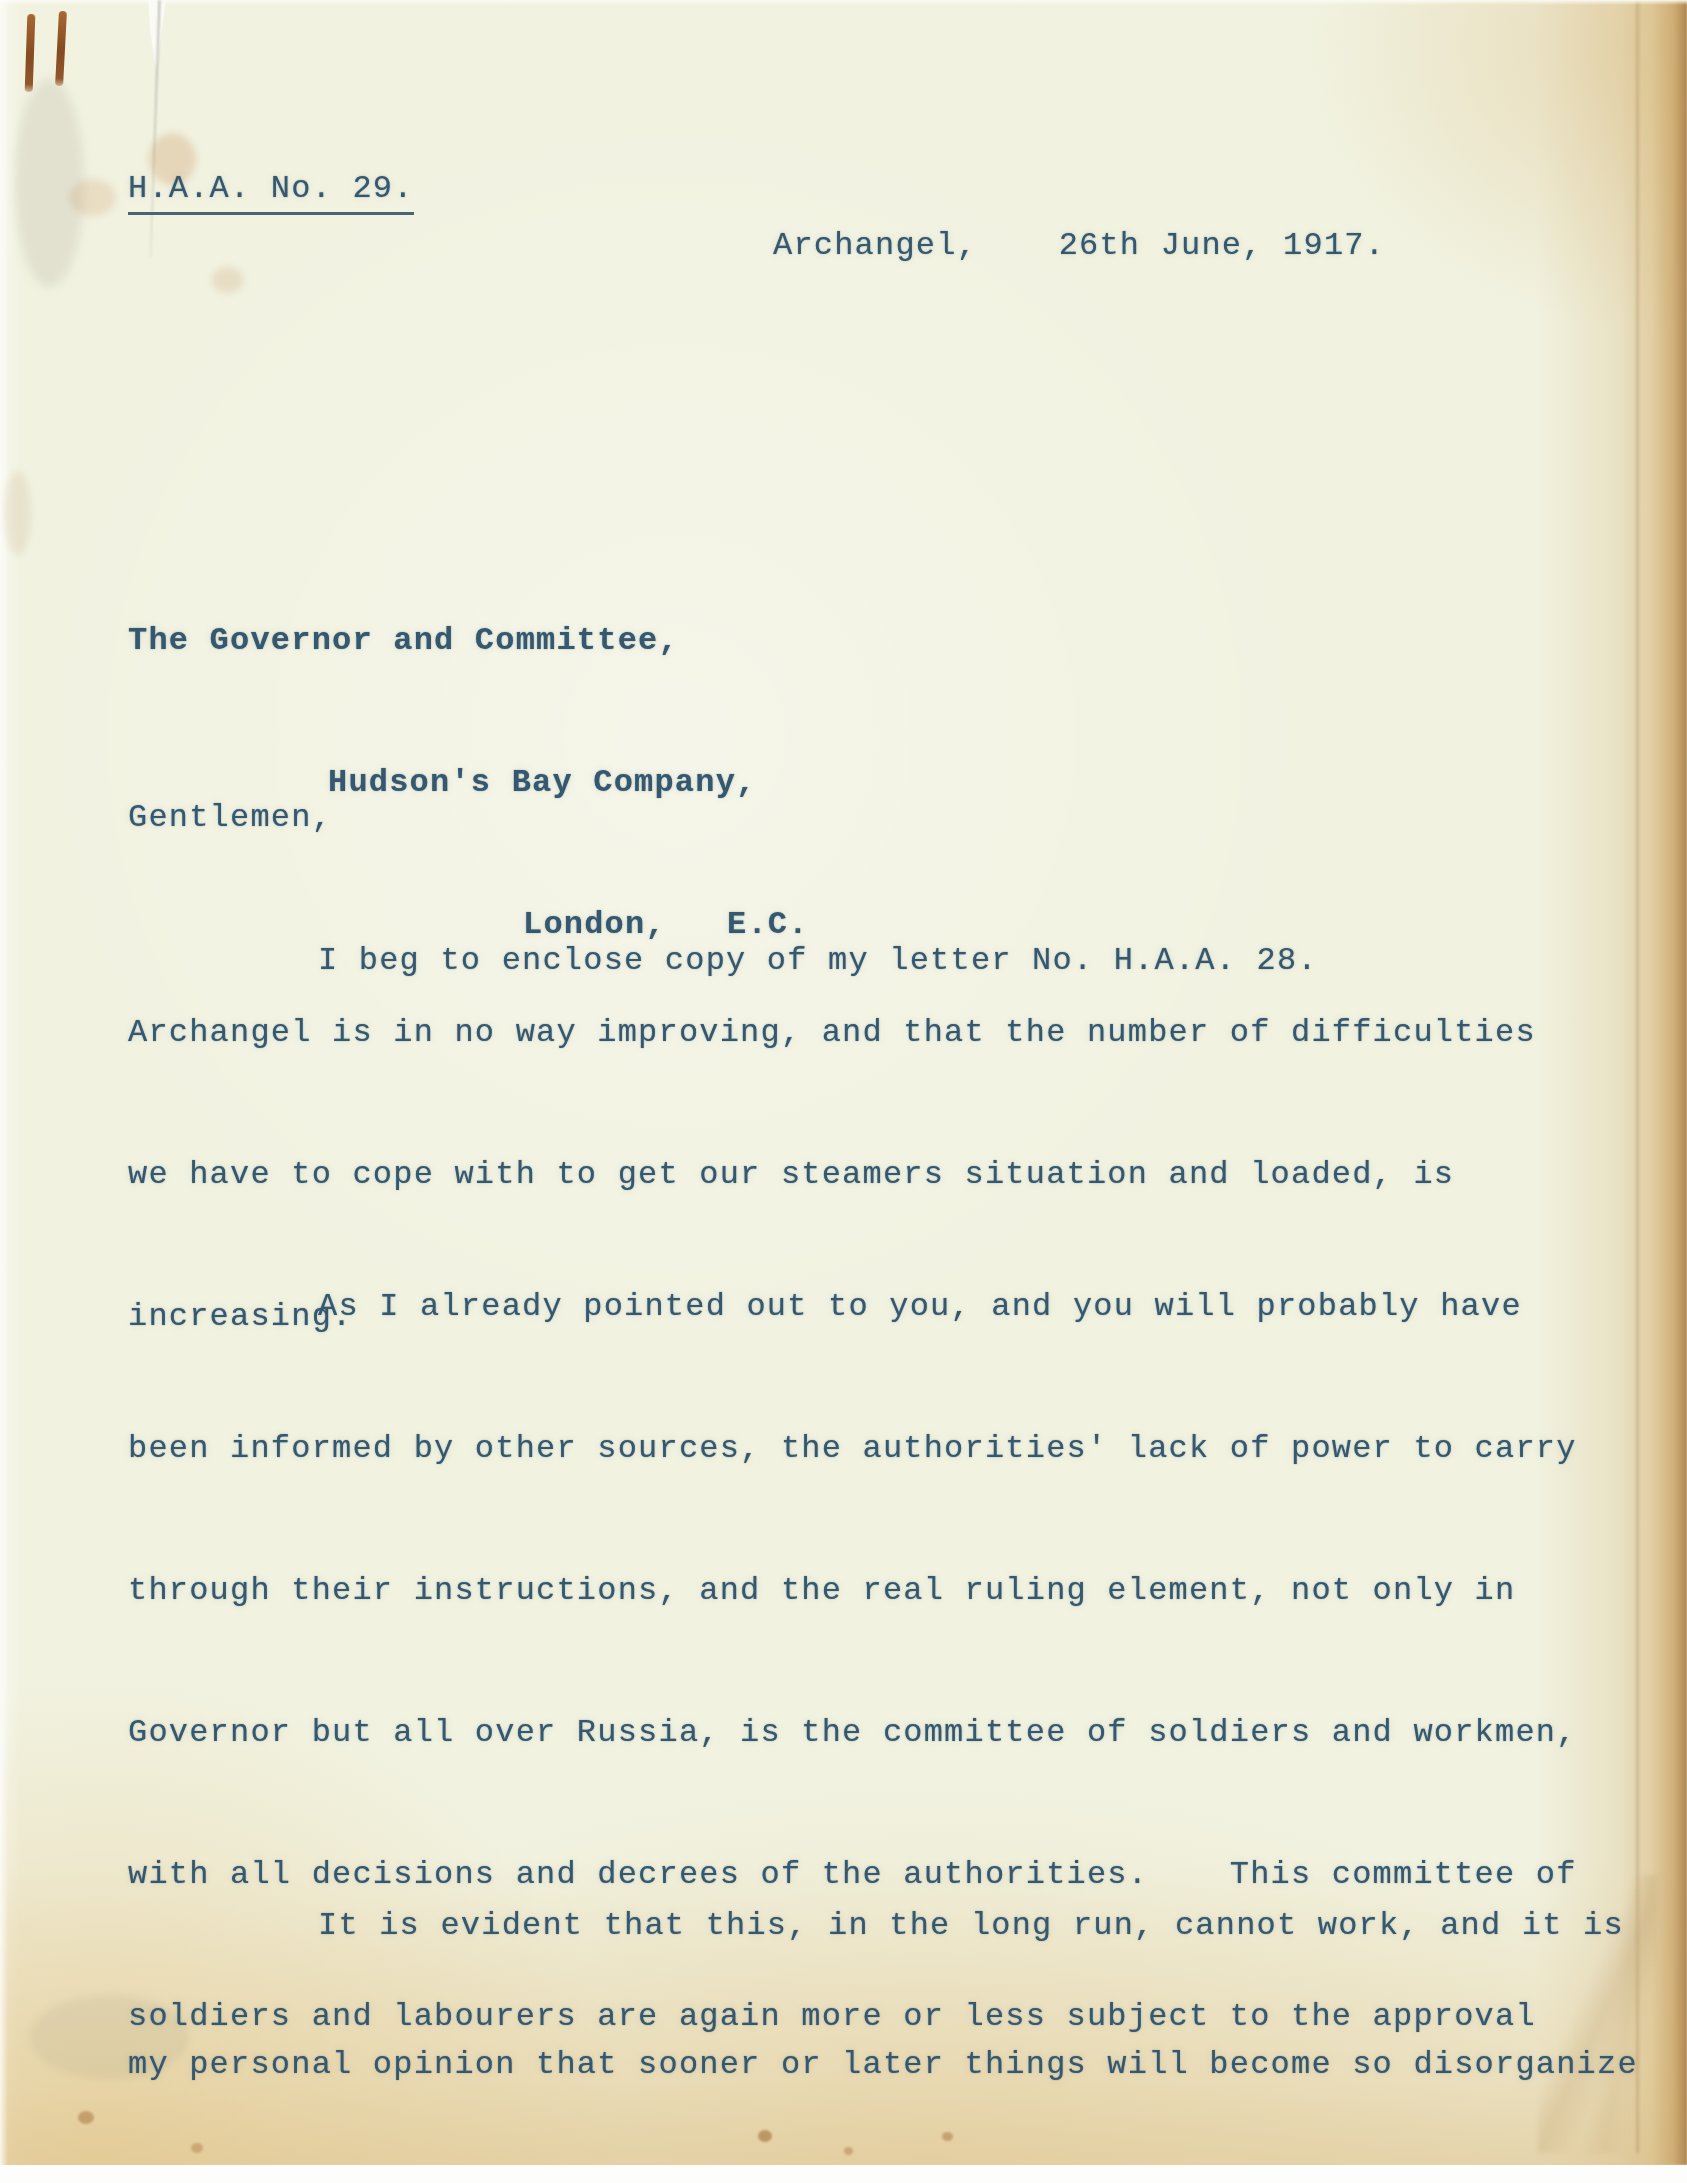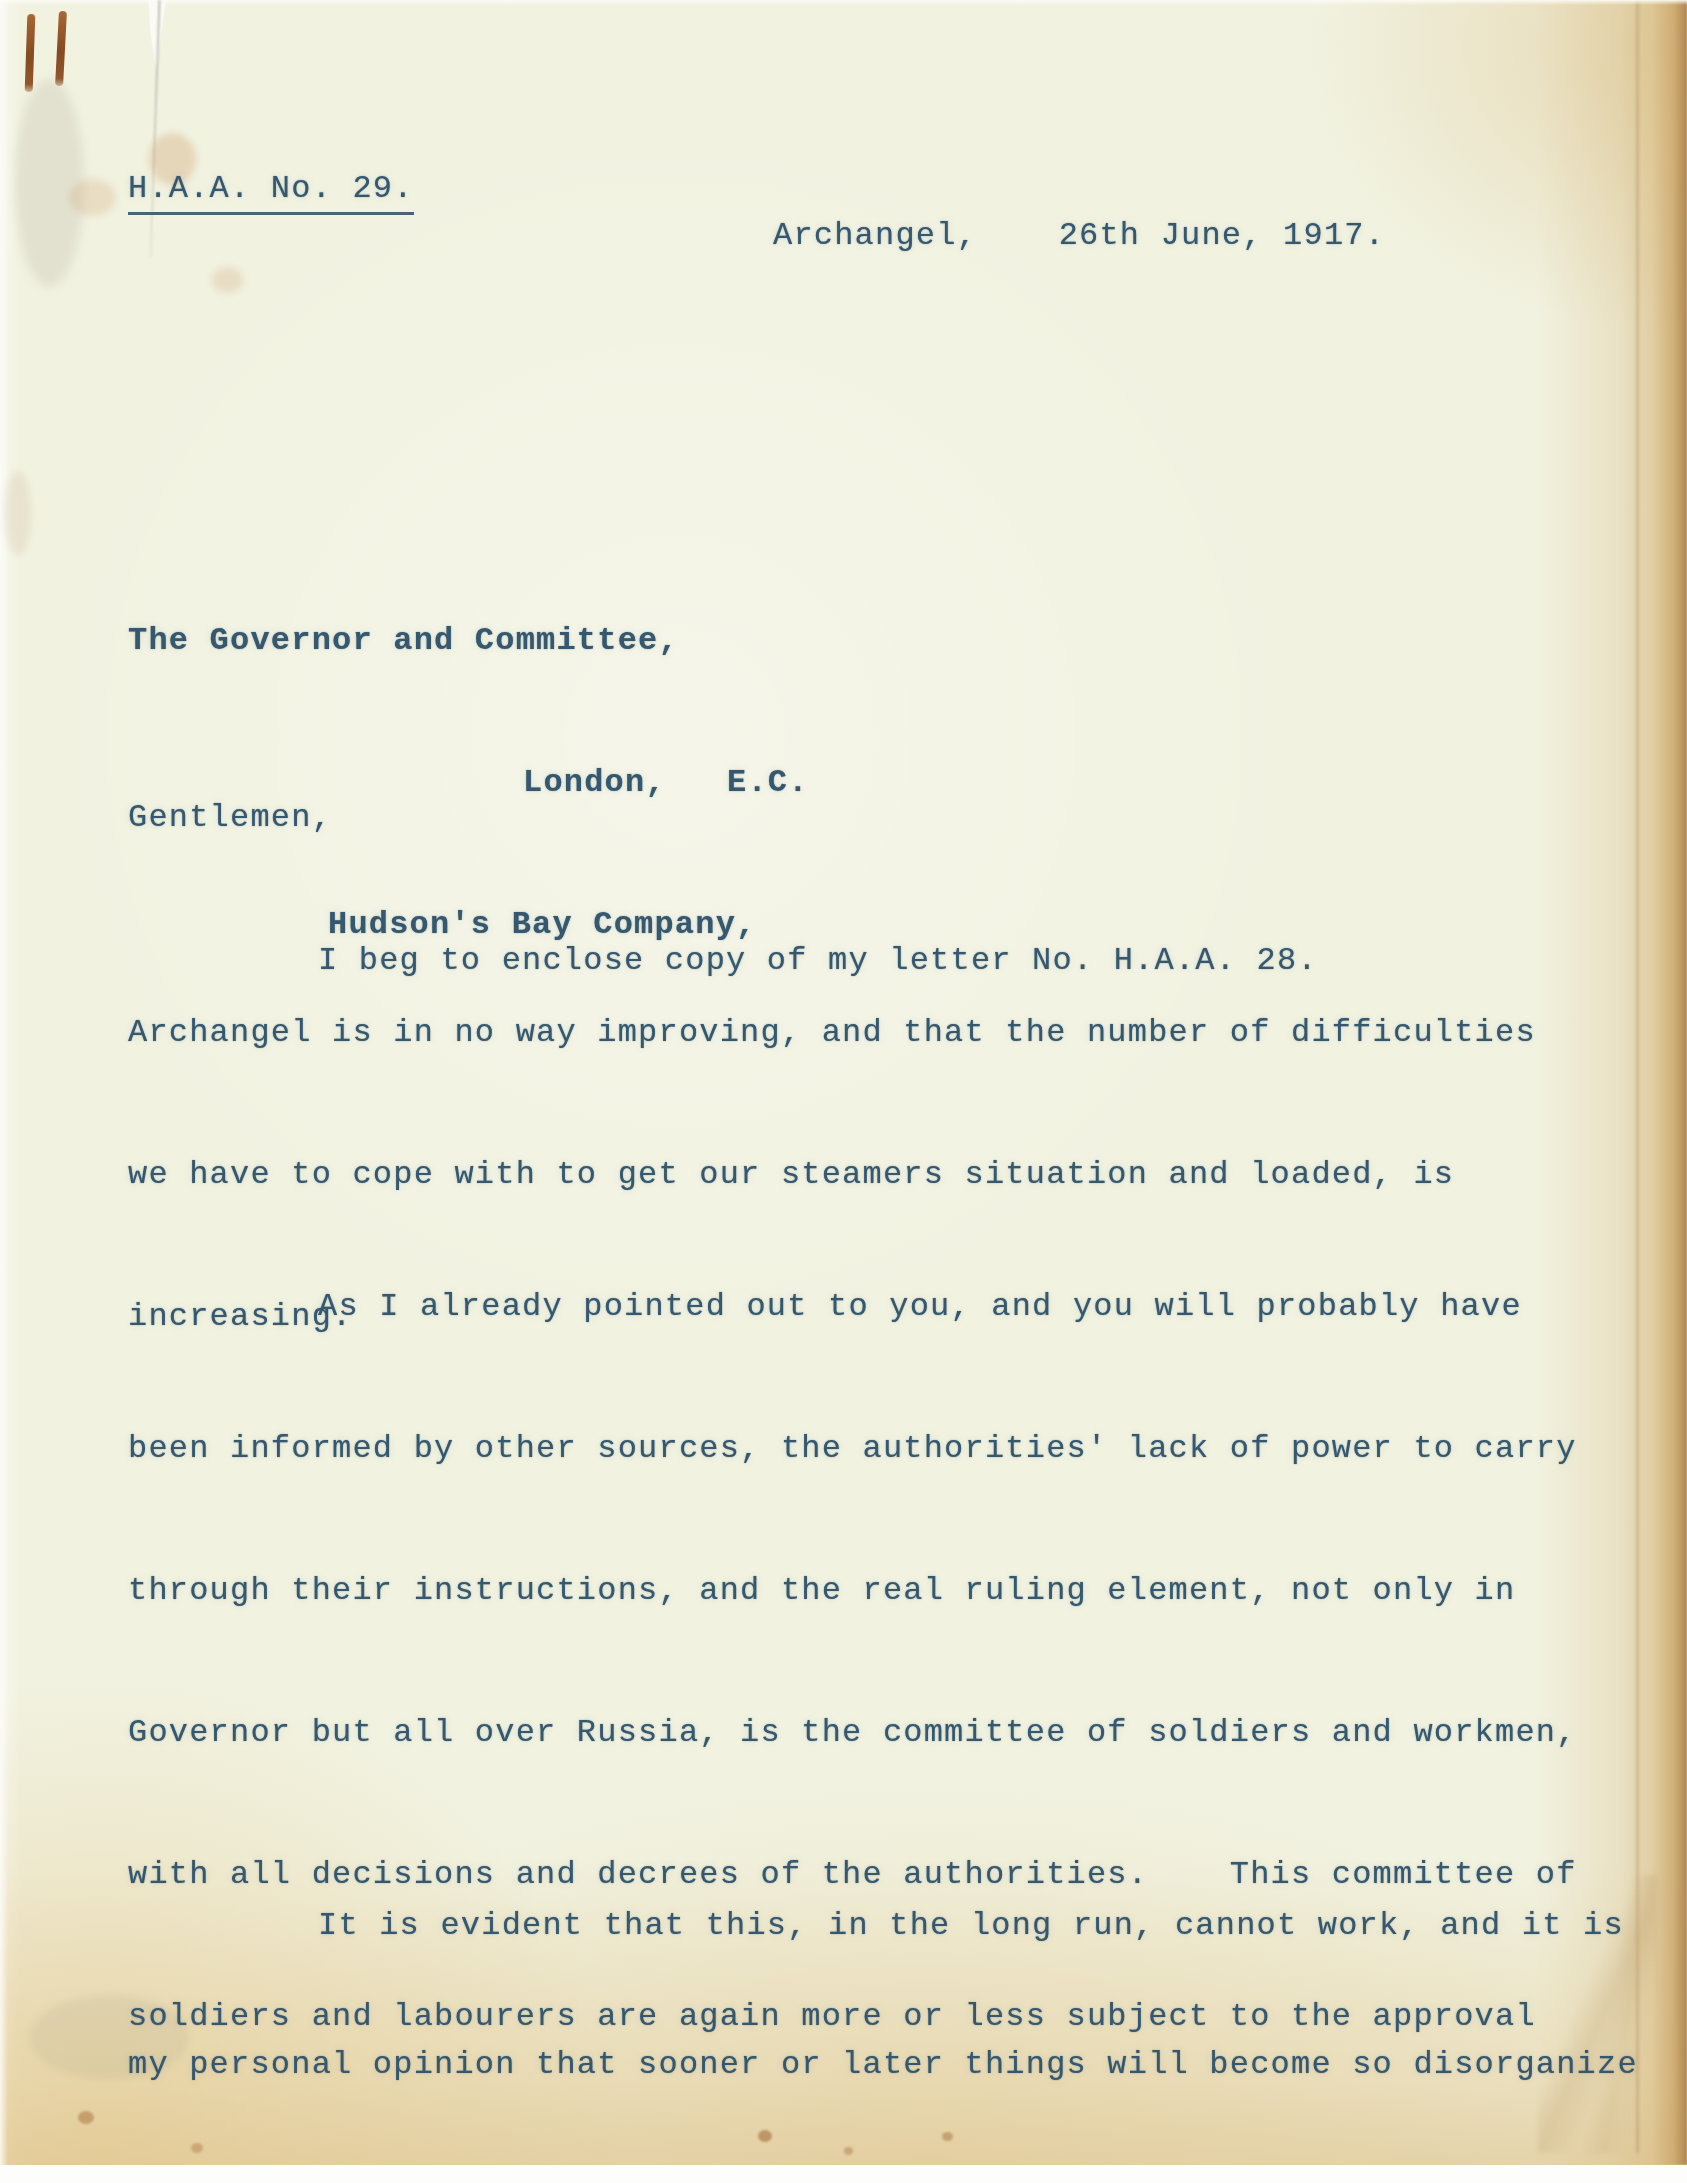--- a/index.html
+++ b/index.html
@@ -119,21 +119,21 @@
   .line { height: 68px; line-height: 68px; white-space: pre; }
   .p4 .line { height: 65px; line-height: 65px; }
   .first { padding-left: 190px; }
   .ind1 { padding-left: 200px; }
   .ind2 { padding-left: 395px; }
   .u {
     border-bottom: 3px solid rgba(44,76,97,0.85);
     padding-bottom: 5px;
   }
   .ref        { left: 128px;  top: 170px; }
-  .dateline   { left: 773px; top: 217px; }
+  .dateline   { left: 773px; top: 227px; }
   .addr       { left: 128px;  top: 533px; font-weight: bold; }
   .salutation { left: 128px;  top: 799px; }
   .p1 { left: 128px; top: 853px; text-align: right; }
   .p2 { left: 128px; top: 925px; }
   .p3 { left: 128px; top: 1199px; }
   .p4 { left: 128px; top: 1819px; }
 </style>
 </head>
 <body>
 
@@ -162,22 +162,22 @@
   <div class="spot" style="left:758px; top:2130px; width:14px; height:12px; background:rgba(150,90,40,0.50);"></div>
   <div class="spot" style="left:844px; top:2147px; width:9px; height:8px; background:rgba(150,90,40,0.35);"></div>
   <div class="spot" style="left:942px; top:2132px; width:11px; height:9px; background:rgba(150,90,40,0.40);"></div>
 
   <div class="typed ref"><span class="u">H.A.A. No. 29.</span></div>
 
   <div class="typed dateline">Archangel,    26th June, 1917.</div>
 
   <div class="typed addr">
     <div class="line">The Governor and Committee,</div>
+    <div class="line ind1">Hudson's Bay Company,</div>
     <div class="line ind2">London,   E.C.</div>
-    <div class="line ind1">Hudson's Bay Company,</div>
   </div>
 
   <div class="typed salutation">Gentlemen,</div>
 
   <div class="typed para p1">
     <div class="line first">I beg to enclose copy of my letter No. H.A.A. 28.</div>
   </div>
 
   <div class="typed para p2">
     <div class="line">Archangel is in no way improving, and that the number of difficulties</div>

